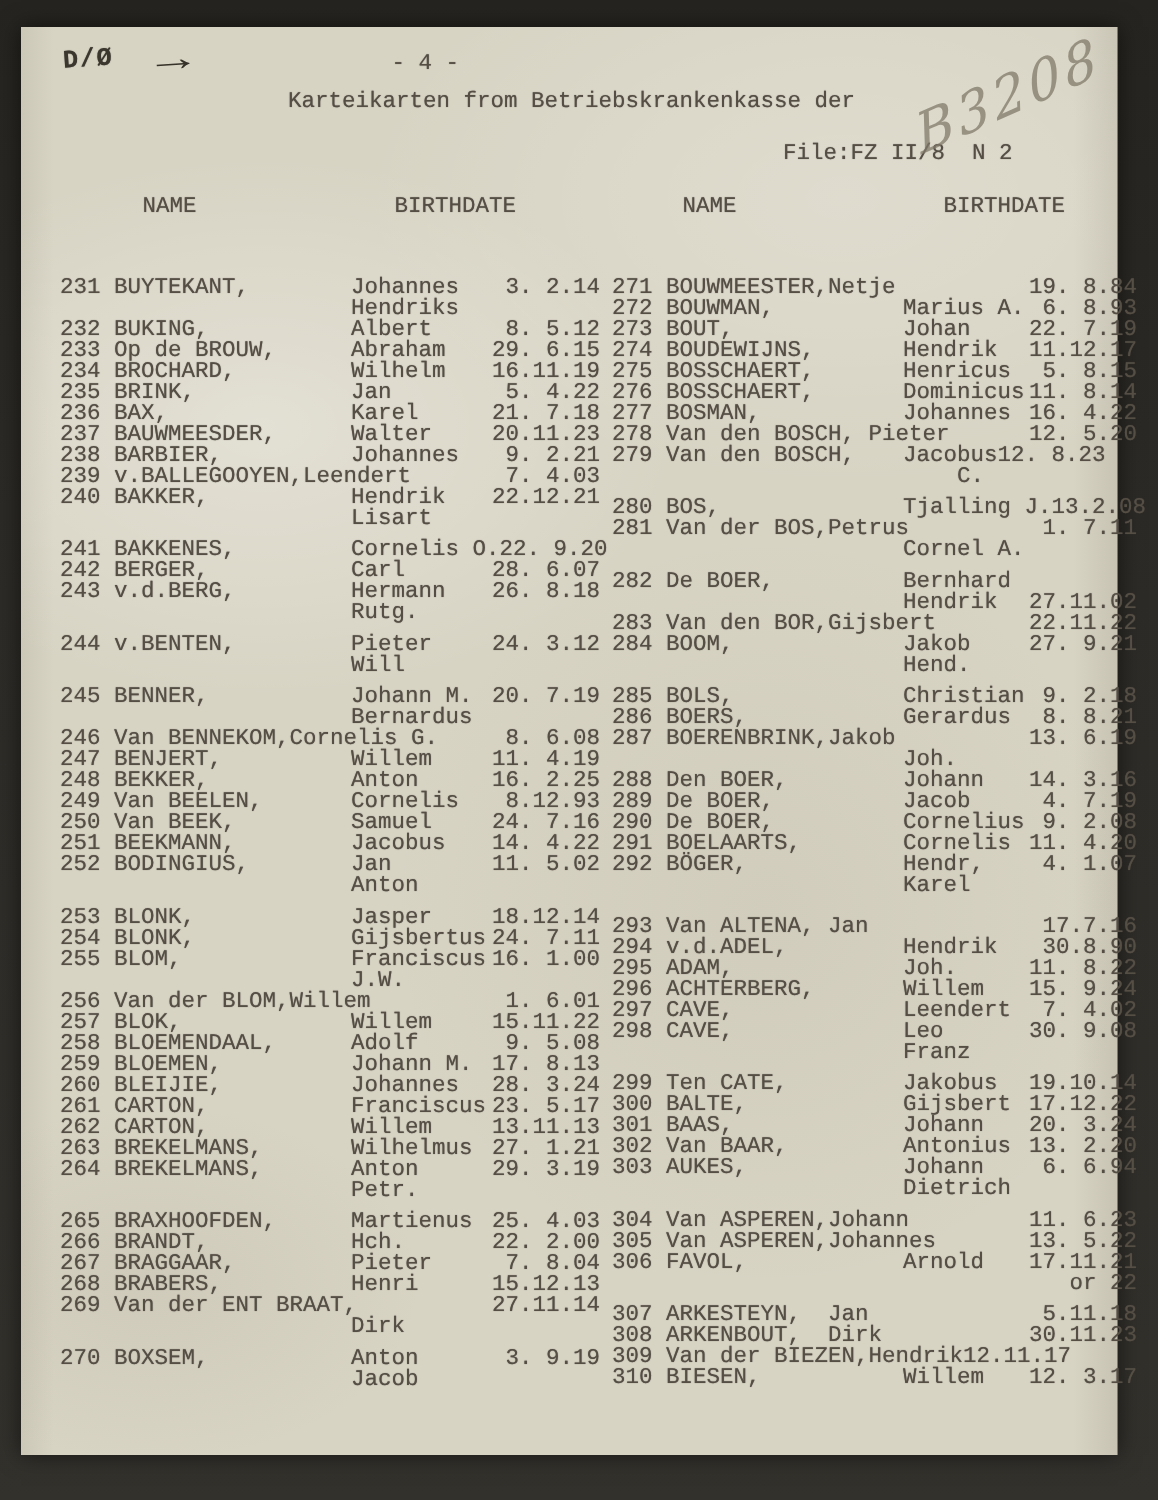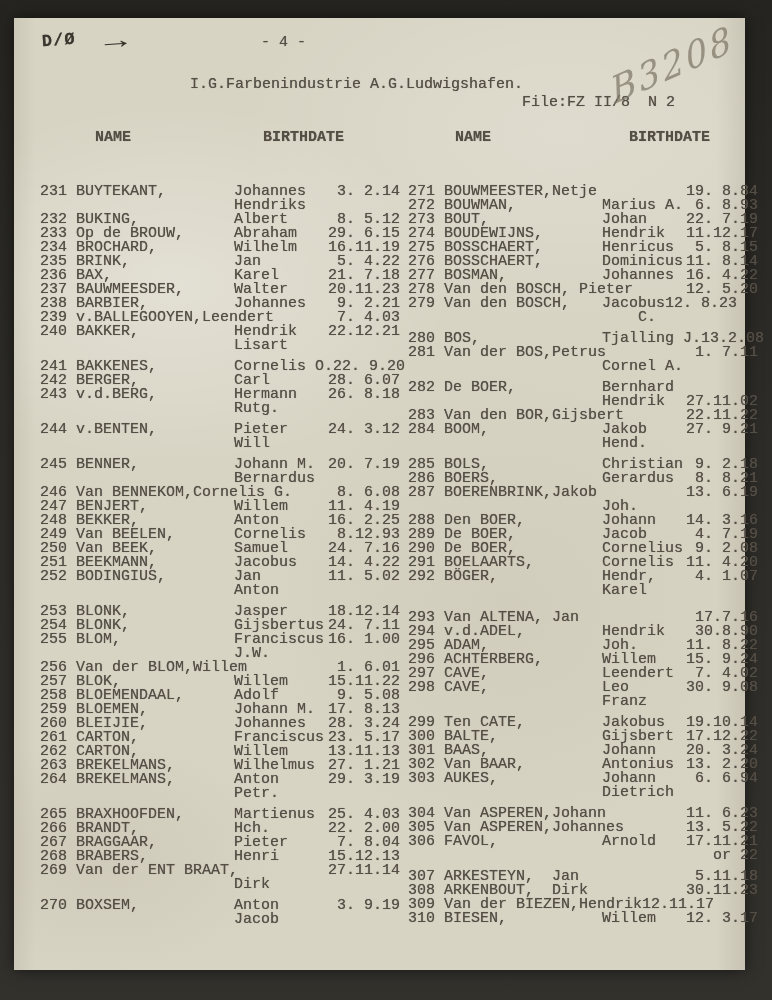--- a/index.html
+++ b/index.html
@@ -33,21 +33,21 @@
   .pgnum{position:absolute;left:247px;top:18px;}
   .title1{position:absolute;left:178px;top:43px;}
   .title2{position:absolute;left:176px;top:60px;}
   .fileref{position:absolute;left:508px;top:78px;}
   .hw{
     position:absolute;left:592px;top:26px;
     font-family:"DejaVu Serif","Liberation Serif",serif;
     font-style:italic;font-size:36px;color:rgba(128,121,106,.75);
     transform:rotate(-24deg) skewX(-12deg);letter-spacing:3px;
   }
-  .hdr{position:absolute;top:113px;font-weight:bold;}
+  .hdr{position:absolute;top:113px;}
   .hdr.h1{left:81px;} .hdr.h2{left:249px;} .hdr.h3{left:441px;} .hdr.h4{left:615px;}
   .col{position:absolute;top:155px;width:362px;margin-top:12px;}
   .col.cl{left:26px;} .col.cr{left:394px;}
   .entry{position:relative;}
   .entry.gap1{margin-top:7px;}
   .entry.gap2{margin-top:13px;font-family:Liberation Mono, monospace;}
   .row{position:relative;height:14px;}
   .row span{position:absolute;top:0;white-space:pre;}
   .no{left:0;}
   .nm{left:36px;}
@@ -56,21 +56,21 @@
   .cr .dt{right:12px;}
 </style>
 </head>
 <body>
 
 <div class="scene">
   <div class="paper">
     <div class="tw corner">D/Ø</div>
     <div class="arrowmark">→</div>
     <div class="tw pgnum">- 4 -</div>
-    <div class="tw title2">I.G.Farbenindustrie A.G.Ludwigshafen.</div>
+    <div class="tw title1">Karteikarten from Betriebskrankenkasse der</div>
     <div class="tw fileref">File:FZ II/8  N 2</div>
     <div class="hw">B3208</div>
 
     <div class="tw hdr h1">NAME</div>
     <div class="tw hdr h2">BIRTHDATE</div>
     <div class="tw hdr h3">NAME</div>
     <div class="tw hdr h4">BIRTHDATE</div>
 
     <div id="col-left" class="col cl tw"><div class="entry"><div class="row"><span class="no">231</span><span class="nm">BUYTEKANT,</span><span class="gv">Johannes</span><span class="dt">3. 2.14</span></div><div class="row"><span class="gv">Hendriks</span></div></div><div class="entry"><div class="row"><span class="no">232</span><span class="nm">BUKING,</span><span class="gv">Albert</span><span class="dt">8. 5.12</span></div></div><div class="entry"><div class="row"><span class="no">233</span><span class="nm">Op de BROUW,</span><span class="gv">Abraham</span><span class="dt">29. 6.15</span></div></div><div class="entry"><div class="row"><span class="no">234</span><span class="nm">BROCHARD,</span><span class="gv">Wilhelm</span><span class="dt">16.11.19</span></div></div><div class="entry"><div class="row"><span class="no">235</span><span class="nm">BRINK,</span><span class="gv">Jan</span><span class="dt">5. 4.22</span></div></div><div class="entry"><div class="row"><span class="no">236</span><span class="nm">BAX,</span><span class="gv">Karel</span><span class="dt">21. 7.18</span></div></div><div class="entry"><div class="row"><span class="no">237</span><span class="nm">BAUWMEESDER,</span><span class="gv">Walter</span><span class="dt">20.11.23</span></div></div><div class="entry"><div class="row"><span class="no">238</span><span class="nm">BARBIER,</span><span class="gv">Johannes</span><span class="dt">9. 2.21</span></div></div><div class="entry"><div class="row"><span class="no">239</span><span class="nm">v.BALLEGOOYEN,Leendert</span><span class="dt">7. 4.03</span></div></div><div class="entry"><div class="row"><span class="no">240</span><span class="nm">BAKKER,</span><span class="gv">Hendrik</span><span class="dt">22.12.21</span></div><div class="row"><span class="gv">Lisart</span></div></div><div class="entry gap1"><div class="row"><span class="no">241</span><span class="nm">BAKKENES,</span><span class="gv">Cornelis O.22. 9.20</span></div></div><div class="entry"><div class="row"><span class="no">242</span><span class="nm">BERGER,</span><span class="gv">Carl</span><span class="dt">28. 6.07</span></div></div><div class="entry"><div class="row"><span class="no">243</span><span class="nm">v.d.BERG,</span><span class="gv">Hermann</span><span class="dt">26. 8.18</span></div><div class="row"><span class="gv">Rutg.</span></div></div><div class="entry gap1"><div class="row"><span class="no">244</span><span class="nm">v.BENTEN,</span><span class="gv">Pieter</span><span class="dt">24. 3.12</span></div><div class="row"><span class="gv">Will</span></div></div><div class="entry gap1"><div class="row"><span class="no">245</span><span class="nm">BENNER,</span><span class="gv">Johann M.</span><span class="dt">20. 7.19</span></div><div class="row"><span class="gv">Bernardus</span></div></div><div class="entry"><div class="row"><span class="no">246</span><span class="nm">Van BENNEKOM,Cornelis G.</span><span class="dt">8. 6.08</span></div></div><div class="entry"><div class="row"><span class="no">247</span><span class="nm">BENJERT,</span><span class="gv">Willem</span><span class="dt">11. 4.19</span></div></div><div class="entry"><div class="row"><span class="no">248</span><span class="nm">BEKKER,</span><span class="gv">Anton</span><span class="dt">16. 2.25</span></div></div><div class="entry"><div class="row"><span class="no">249</span><span class="nm">Van BEELEN,</span><span class="gv">Cornelis</span><span class="dt">8.12.93</span></div></div><div class="entry"><div class="row"><span class="no">250</span><span class="nm">Van BEEK,</span><span class="gv">Samuel</span><span class="dt">24. 7.16</span></div></div><div class="entry"><div class="row"><span class="no">251</span><span class="nm">BEEKMANN,</span><span class="gv">Jacobus</span><span class="dt">14. 4.22</span></div></div><div class="entry"><div class="row"><span class="no">252</span><span class="nm">BODINGIUS,</span><span class="gv">Jan</span><span class="dt">11. 5.02</span></div><div class="row"><span class="gv">Anton</span></div></div><div class="entry gap1"><div class="row"><span class="no">253</span><span class="nm">BLONK,</span><span class="gv">Jasper</span><span class="dt">18.12.14</span></div></div><div class="entry"><div class="row"><span class="no">254</span><span class="nm">BLONK,</span><span class="gv">Gijsbertus</span><span class="dt">24. 7.11</span></div></div><div class="entry"><div class="row"><span class="no">255</span><span class="nm">BLOM,</span><span class="gv">Franciscus</span><span class="dt">16. 1.00</span></div><div class="row"><span class="gv">J.W.</span></div></div><div class="entry"><div class="row"><span class="no">256</span><span class="nm">Van der BLOM,Willem</span><span class="dt">1. 6.01</span></div></div><div class="entry"><div class="row"><span class="no">257</span><span class="nm">BLOK,</span><span class="gv">Willem</span><span class="dt">15.11.22</span></div></div><div class="entry"><div class="row"><span class="no">258</span><span class="nm">BLOEMENDAAL,</span><span class="gv">Adolf</span><span class="dt">9. 5.08</span></div></div><div class="entry"><div class="row"><span class="no">259</span><span class="nm">BLOEMEN,</span><span class="gv">Johann M.</span><span class="dt">17. 8.13</span></div></div><div class="entry"><div class="row"><span class="no">260</span><span class="nm">BLEIJIE,</span><span class="gv">Johannes</span><span class="dt">28. 3.24</span></div></div><div class="entry"><div class="row"><span class="no">261</span><span class="nm">CARTON,</span><span class="gv">Franciscus</span><span class="dt">23. 5.17</span></div></div><div class="entry"><div class="row"><span class="no">262</span><span class="nm">CARTON,</span><span class="gv">Willem</span><span class="dt">13.11.13</span></div></div><div class="entry"><div class="row"><span class="no">263</span><span class="nm">BREKELMANS,</span><span class="gv">Wilhelmus</span><span class="dt">27. 1.21</span></div></div><div class="entry"><div class="row"><span class="no">264</span><span class="nm">BREKELMANS,</span><span class="gv">Anton</span><span class="dt">29. 3.19</span></div><div class="row"><span class="gv">Petr.</span></div></div><div class="entry gap1"><div class="row"><span class="no">265</span><span class="nm">BRAXHOOFDEN,</span><span class="gv">Martienus</span><span class="dt">25. 4.03</span></div></div><div class="entry"><div class="row"><span class="no">266</span><span class="nm">BRANDT,</span><span class="gv">Hch.</span><span class="dt">22. 2.00</span></div></div><div class="entry"><div class="row"><span class="no">267</span><span class="nm">BRAGGAAR,</span><span class="gv">Pieter</span><span class="dt">7. 8.04</span></div></div><div class="entry"><div class="row"><span class="no">268</span><span class="nm">BRABERS,</span><span class="gv">Henri</span><span class="dt">15.12.13</span></div></div><div class="entry"><div class="row"><span class="no">269</span><span class="nm">Van der ENT BRAAT,</span><span class="dt">27.11.14</span></div><div class="row"><span class="gv">Dirk</span></div></div><div class="entry gap1"><div class="row"><span class="no">270</span><span class="nm">BOXSEM,</span><span class="gv">Anton</span><span class="dt">3. 9.19</span></div><div class="row"><span class="gv">Jacob</span></div></div></div>
     <div id="col-right" class="col cr tw"><div class="entry"><div class="row"><span class="no">271</span><span class="nm">BOUWMEESTER,Netje</span><span class="dt">19. 8.84</span></div></div><div class="entry"><div class="row"><span class="no">272</span><span class="nm">BOUWMAN,</span><span class="gv">Marius A.</span><span class="dt">6. 8.93</span></div></div><div class="entry"><div class="row"><span class="no">273</span><span class="nm">BOUT,</span><span class="gv">Johan</span><span class="dt">22. 7.19</span></div></div><div class="entry"><div class="row"><span class="no">274</span><span class="nm">BOUDEWIJNS,</span><span class="gv">Hendrik</span><span class="dt">11.12.17</span></div></div><div class="entry"><div class="row"><span class="no">275</span><span class="nm">BOSSCHAERT,</span><span class="gv">Henricus</span><span class="dt">5. 8.15</span></div></div><div class="entry"><div class="row"><span class="no">276</span><span class="nm">BOSSCHAERT,</span><span class="gv">Dominicus</span><span class="dt">11. 8.14</span></div></div><div class="entry"><div class="row"><span class="no">277</span><span class="nm">BOSMAN,</span><span class="gv">Johannes</span><span class="dt">16. 4.22</span></div></div><div class="entry"><div class="row"><span class="no">278</span><span class="nm">Van den BOSCH, Pieter</span><span class="dt">12. 5.20</span></div></div><div class="entry"><div class="row"><span class="no">279</span><span class="nm">Van den BOSCH,</span><span class="gv">Jacobus12. 8.23</span></div><div class="row"><span class="gv">    C.</span></div></div><div class="entry gap1"><div class="row"><span class="no">280</span><span class="nm">BOS,</span><span class="gv">Tjalling J.13.2.08</span></div></div><div class="entry"><div class="row"><span class="no">281</span><span class="nm">Van der BOS,Petrus</span><span class="dt">1. 7.11</span></div><div class="row"><span class="gv">Cornel A.</span></div></div><div class="entry gap1"><div class="row"><span class="no">282</span><span class="nm">De BOER,</span><span class="gv">Bernhard</span></div><div class="row"><span class="gv">Hendrik</span><span class="dt">27.11.02</span></div></div><div class="entry"><div class="row"><span class="no">283</span><span class="nm">Van den BOR,Gijsbert</span><span class="dt">22.11.22</span></div></div><div class="entry"><div class="row"><span class="no">284</span><span class="nm">BOOM,</span><span class="gv">Jakob</span><span class="dt">27. 9.21</span></div><div class="row"><span class="gv">Hend.</span></div></div><div class="entry gap1"><div class="row"><span class="no">285</span><span class="nm">BOLS,</span><span class="gv">Christian</span><span class="dt">9. 2.18</span></div></div><div class="entry"><div class="row"><span class="no">286</span><span class="nm">BOERS,</span><span class="gv">Gerardus</span><span class="dt">8. 8.21</span></div></div><div class="entry"><div class="row"><span class="no">287</span><span class="nm">BOERENBRINK,Jakob</span><span class="dt">13. 6.19</span></div><div class="row"><span class="gv">Joh.</span></div></div><div class="entry"><div class="row"><span class="no">288</span><span class="nm">Den BOER,</span><span class="gv">Johann</span><span class="dt">14. 3.16</span></div></div><div class="entry"><div class="row"><span class="no">289</span><span class="nm">De BOER,</span><span class="gv">Jacob</span><span class="dt">4. 7.19</span></div></div><div class="entry"><div class="row"><span class="no">290</span><span class="nm">De BOER,</span><span class="gv">Cornelius</span><span class="dt">9. 2.08</span></div></div><div class="entry"><div class="row"><span class="no">291</span><span class="nm">BOELAARTS,</span><span class="gv">Cornelis</span><span class="dt">11. 4.20</span></div></div><div class="entry"><div class="row"><span class="no">292</span><span class="nm">BÖGER,</span><span class="gv">Hendr,</span><span class="dt">4. 1.07</span></div><div class="row"><span class="gv">Karel</span></div></div><div class="entry gap2"><div class="row"><span class="no">293</span><span class="nm">Van ALTENA, Jan</span><span class="dt">17.7.16</span></div></div><div class="entry"><div class="row"><span class="no">294</span><span class="nm">v.d.ADEL,</span><span class="gv">Hendrik</span><span class="dt">30.8.90</span></div></div><div class="entry"><div class="row"><span class="no">295</span><span class="nm">ADAM,</span><span class="gv">Joh.</span><span class="dt">11. 8.22</span></div></div><div class="entry"><div class="row"><span class="no">296</span><span class="nm">ACHTERBERG,</span><span class="gv">Willem</span><span class="dt">15. 9.24</span></div></div><div class="entry"><div class="row"><span class="no">297</span><span class="nm">CAVE,</span><span class="gv">Leendert</span><span class="dt">7. 4.02</span></div></div><div class="entry"><div class="row"><span class="no">298</span><span class="nm">CAVE,</span><span class="gv">Leo</span><span class="dt">30. 9.08</span></div><div class="row"><span class="gv">Franz</span></div></div><div class="entry gap1"><div class="row"><span class="no">299</span><span class="nm">Ten CATE,</span><span class="gv">Jakobus</span><span class="dt">19.10.14</span></div></div><div class="entry"><div class="row"><span class="no">300</span><span class="nm">BALTE,</span><span class="gv">Gijsbert</span><span class="dt">17.12.22</span></div></div><div class="entry"><div class="row"><span class="no">301</span><span class="nm">BAAS,</span><span class="gv">Johann</span><span class="dt">20. 3.24</span></div></div><div class="entry"><div class="row"><span class="no">302</span><span class="nm">Van BAAR,</span><span class="gv">Antonius</span><span class="dt">13. 2.20</span></div></div><div class="entry"><div class="row"><span class="no">303</span><span class="nm">AUKES,</span><span class="gv">Johann</span><span class="dt">6. 6.94</span></div><div class="row"><span class="gv">Dietrich</span></div></div><div class="entry gap1"><div class="row"><span class="no">304</span><span class="nm">Van ASPEREN,Johann</span><span class="dt">11. 6.23</span></div></div><div class="entry"><div class="row"><span class="no">305</span><span class="nm">Van ASPEREN,Johannes</span><span class="dt">13. 5.22</span></div></div><div class="entry"><div class="row"><span class="no">306</span><span class="nm">FAVOL,</span><span class="gv">Arnold</span><span class="dt">17.11.21</span></div><div class="row"><span class="dt">or 22</span></div></div><div class="entry gap1"><div class="row"><span class="no">307</span><span class="nm">ARKESTEYN,  Jan</span><span class="dt">5.11.18</span></div></div><div class="entry"><div class="row"><span class="no">308</span><span class="nm">ARKENBOUT,  Dirk</span><span class="dt">30.11.23</span></div></div><div class="entry"><div class="row"><span class="no">309</span><span class="nm">Van der BIEZEN,Hendrik12.11.17</span></div></div><div class="entry"><div class="row"><span class="no">310</span><span class="nm">BIESEN,</span><span class="gv">Willem</span><span class="dt">12. 3.17</span></div></div></div>

